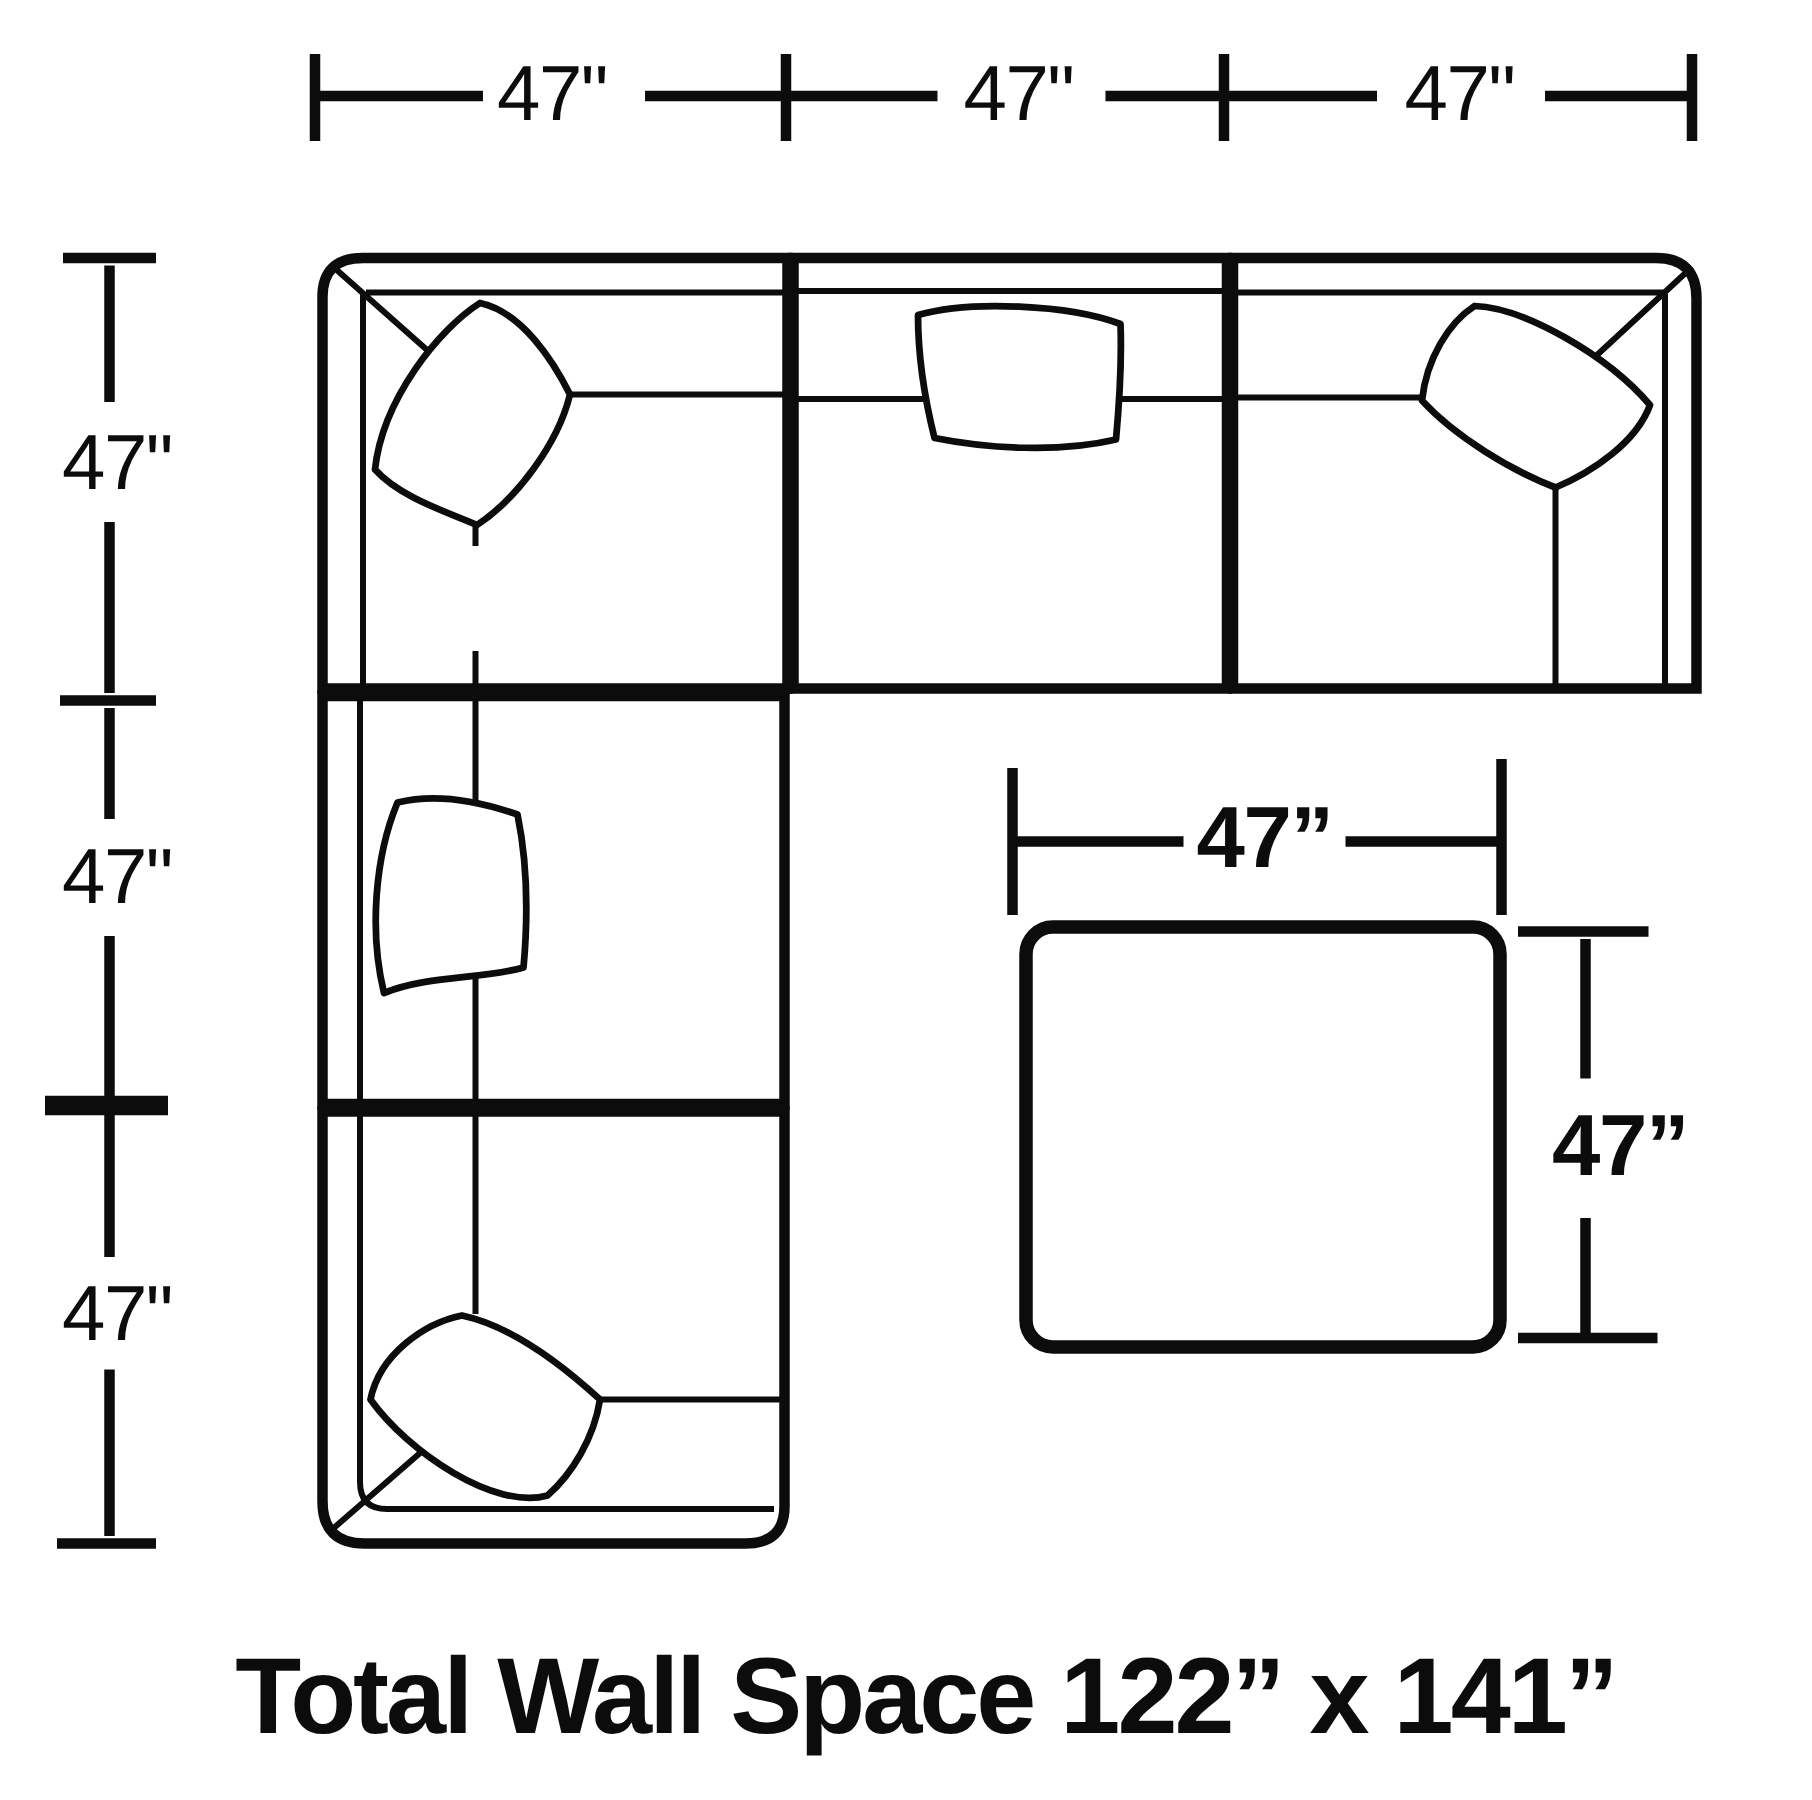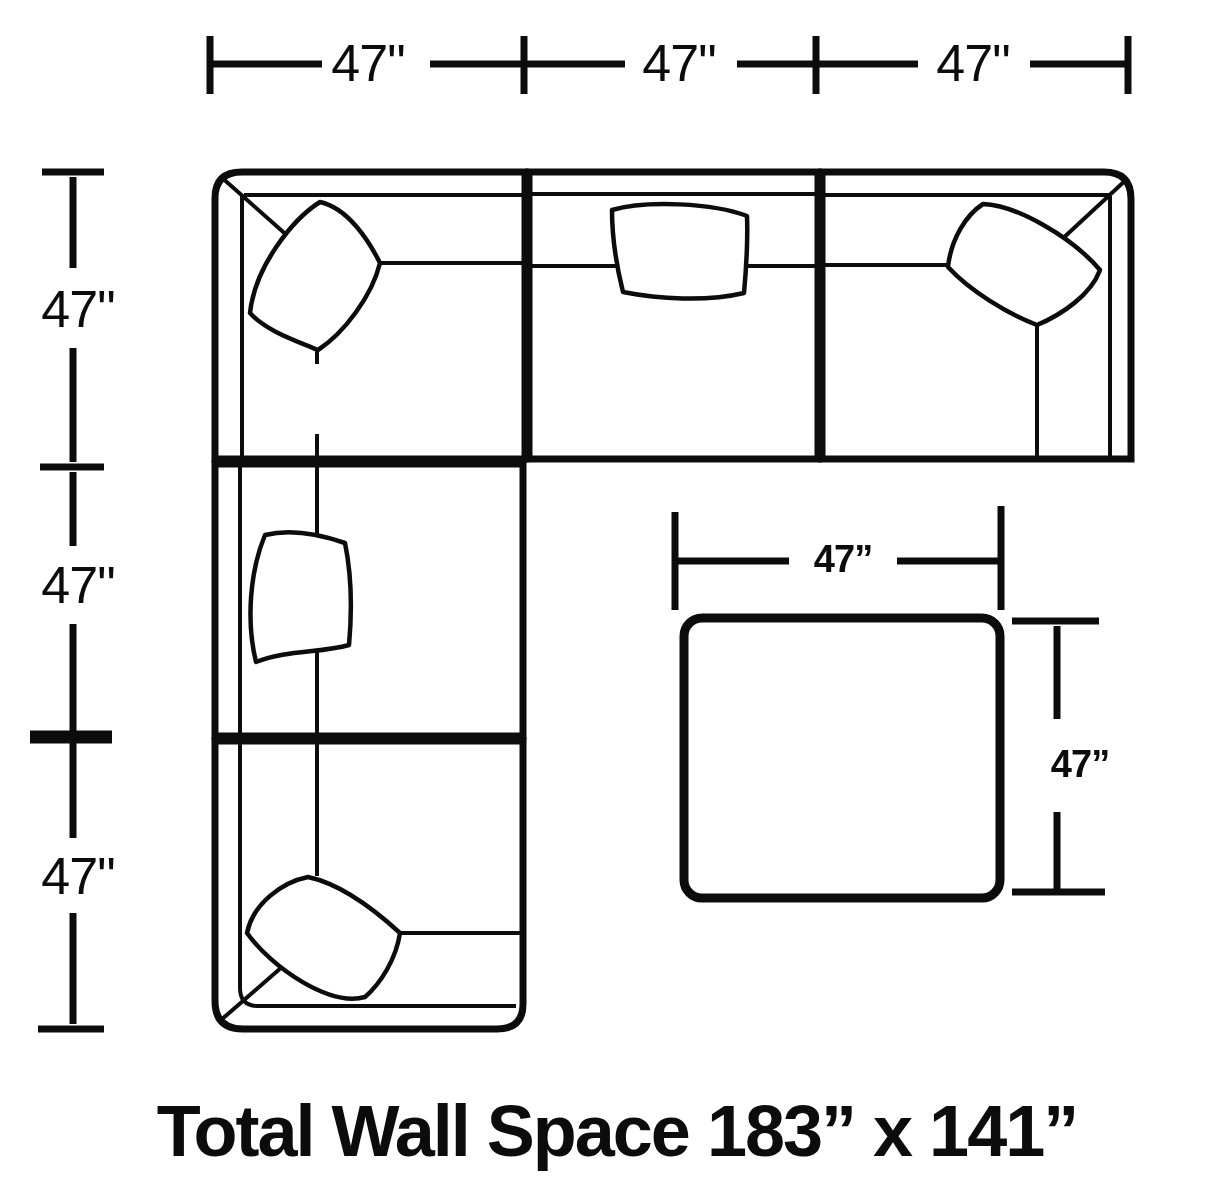--- a/index.html
+++ b/index.html
@@ -15,21 +15,21 @@
   }
   .canvas svg { position: absolute; left: 0; top: 0; }
   .label {
     position: absolute;
     transform: translate(-50%, -50%);
     white-space: nowrap;
     line-height: 1;
     color: var(--ink);
   }
   .dim      { font-size: 52px; font-weight: 400; letter-spacing: -1px; }
-  .dim-bold { font-size: 38px; font-weight: 700; letter-spacing: -1px; }
+  .dim-bold { font-size: 58px; font-weight: 700; letter-spacing: -1px; }
   .title    { font-size: 72px; font-weight: 700; letter-spacing: -2px; }
 </style>
 </head>
 <body>
 
 <div class="canvas">
 
   <svg width="1208" height="1200" viewBox="0 0 1208 1200" fill="none" stroke-linecap="butt">
 
     <g stroke="var(--ink)">
@@ -96,14 +96,14 @@
   <div class="label dim" style="left:679px; top:63px;">47"</div>
   <div class="label dim" style="left:973px; top:63px;">47"</div>
 
   <div class="label dim" style="left:78px; top:309px;">47"</div>
   <div class="label dim" style="left:78px; top:585px;">47"</div>
   <div class="label dim" style="left:78px; top:876px;">47"</div>
 
   <div class="label dim-bold" style="left:843px; top:559px;">47”</div>
   <div class="label dim-bold" style="left:1080px; top:764px;">47”</div>
 
-  <div class="label title" style="left:617px; top:1131px;">Total Wall Space 183” x 141”</div>
+  <div class="label title" style="left:617px; top:1131px;">Total Wall Space 122” x 141”</div>
 </div>
 
 </body></html>

